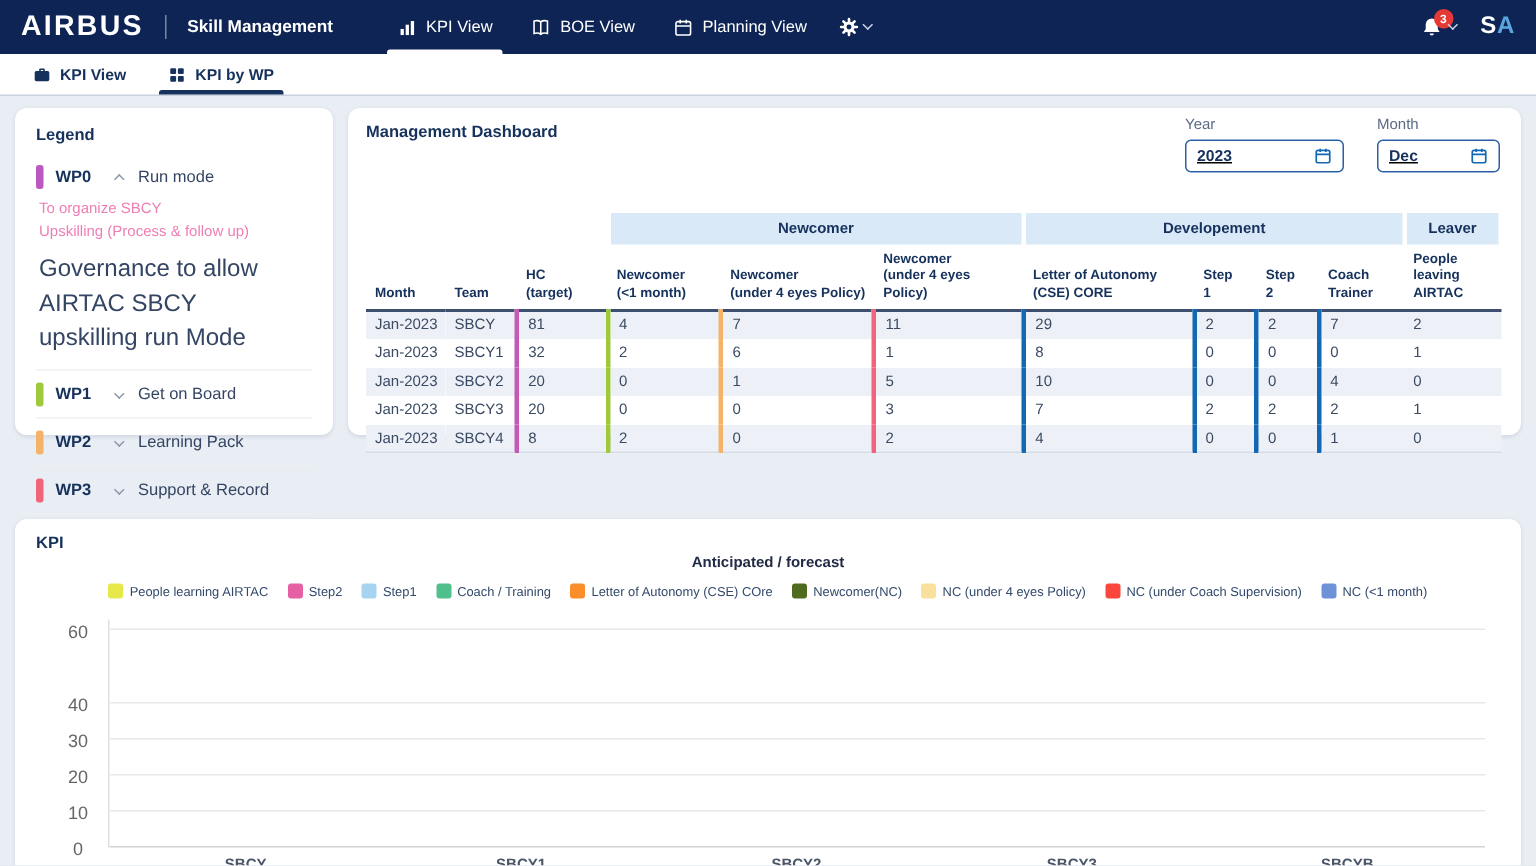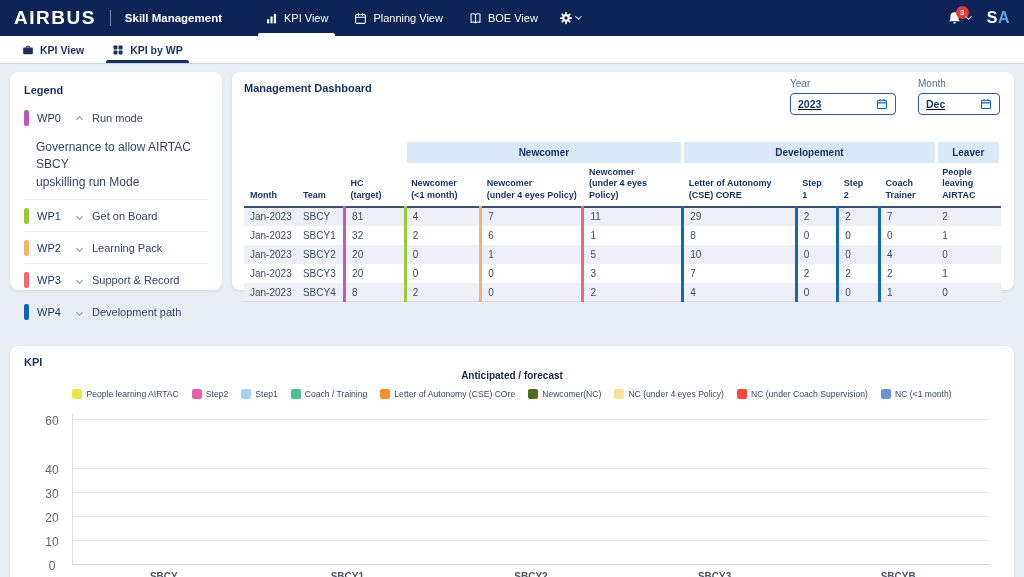--- a/index.html
+++ b/index.html
@@ -44,26 +44,26 @@
   .card { position:absolute; background:#fff; border-radius:8px; box-shadow:0 1px 3px rgba(16,30,54,.10); }
   .card-legend { left:10px; top:72px; width:212px; height:218px; padding:12px 14px; }
   .card-dash { left:232px; top:72px; width:782px; height:218px; padding:10px 12px; }
   .card-kpi  { left:10px; top:298px; width:1004px; height:270px; padding:10px 14px;margin-top:48px; }
   .card-title { font-size:11px; font-weight:bold; color:#16325c; }
 
   
   .wp-row { display:flex; align-items:center; gap:8px; padding:8px 0 7px; border-top:1px solid #eef0f4; cursor:pointer; }
   .wp-row.first { border-top:none; margin-top:6px; }
   .wp-swatch { width:5px; height:16px; border-radius:2px; flex:0 0 auto; }
-  .wp-code { font-size:11px; font-weight:normal; color:#16325c; width:30px; }
+  .wp-code { font-size:11px; font-weight:bold; color:#16325c; width:30px; }
   .wp-chev { color:#8b97a8; margin:0 2px; }
   .wp-label { font-size:11px; color:#344563; }
   .wp-detail { padding:0 0 8px 2px; }
   .wp-detail .pink { font-size:10px; color:#ee7fb4; line-height:1.45; }
-  .wp-detail .txt { font-size:12px; color:#344563; line-height:1.45; margin-top:6px;margin-left:10px; }
+  .wp-detail .txt { font-size:16px; color:#344563; line-height:1.45; margin-top:6px; }
 
   
   .filters { position:absolute; top:6px; right:14px; display:flex; gap:22px; }
   .filter label { display:block; font-size:10px; color:#5a6b85; margin-bottom:4px; }
   .filter-box { display:flex; align-items:center; border:1.5px solid #2b5fa3; border-radius:4px;
                 height:22px; padding:0 7px; gap:8px; background:#fff;text-decoration:underline; }
   .filter-box input { border:none; outline:none; font-size:10.5px; font-weight:bold; color:#16325c;
                 width:70px; font-family:"Liberation Sans",sans-serif; background:transparent; }
   .filter-box.month input { width:46px; }
   .filter-box .ic { display:flex; width:12px; height:12px; }
@@ -117,35 +117,35 @@
                 <rect x="6.7" y="5.5" width="2.7" height="8.5"></rect>
                 <rect x="10.9" y="2.5" width="2.7" height="11.5"></rect>
               </g>
             </svg>
           </span>
           <span>KPI View</span>
         </div>
         <div class="nav-tab">
           <span class="ic">
             <svg viewBox="0 0 16 16" width="100%" height="100%">
+              <path fill="none" stroke="currentColor" stroke-width="1.3" d="M8 3.2C6.6 2 4.5 2 2.5 2.5v10.2c2-.5 4.1-.5 5.5.7 1.4-1.2 3.5-1.2 5.5-.7V2.5C11.5 2 9.4 2 8 3.2v10.4"></path>
+            </svg>
+          </span>
+          <span>BOE View</span>
+        </div>
+        <div class="nav-tab">
+          <span class="ic">
+            <svg viewBox="0 0 16 16" width="100%" height="100%">
               <g fill="none" stroke="currentColor" stroke-width="1.3">
                 <rect x="2" y="3" width="12" height="11" rx="1.5"></rect>
                 <path d="M2 6.5h12M5.5 1.5v3M10.5 1.5v3"></path>
               </g>
             </svg>
           </span>
           <span>Planning View</span>
-        </div>
-        <div class="nav-tab">
-          <span class="ic">
-            <svg viewBox="0 0 16 16" width="100%" height="100%">
-              <path fill="none" stroke="currentColor" stroke-width="1.3" d="M8 3.2C6.6 2 4.5 2 2.5 2.5v10.2c2-.5 4.1-.5 5.5.7 1.4-1.2 3.5-1.2 5.5-.7V2.5C11.5 2 9.4 2 8 3.2v10.4"></path>
-            </svg>
-          </span>
-          <span>BOE View</span>
         </div>
       </div>
     <div class="gear-wrap">
       <span class="ic" id="gear-slot" style="display:flex;width:14px;height:14px;">
           <svg viewBox="0 0 16 16" width="100%" height="100%">
             <g fill="currentColor">
               <rect x="7" y="1" width="2" height="14" rx="1"></rect>
               <rect x="1" y="7" width="14" height="2" rx="1"></rect>
               <rect x="7" y="1" width="2" height="14" rx="1" transform="rotate(45 8 8)"></rect>
               <rect x="7" y="1" width="2" height="14" rx="1" transform="rotate(-45 8 8)"></rect>
@@ -202,20 +202,22 @@
   <div class="card card-legend">
     <div class="card-title">Legend</div>
     <div id="legend-items">
         <div class="wp-row first">
           <span class="wp-swatch" style="background: rgb(187, 89, 192);"></span>
           <span class="wp-code">WP0</span>
           <span class="chev wp-chev up"></span>
           <span class="wp-label">Run mode</span>
         </div>
         <div class="wp-detail">
+          <div class="pink" style="white-space: pre-line;">To organize SBCY
+Upskilling (Process &amp; follow up)</div>
           <div class="txt" style="white-space: pre-line;">Governance to allow AIRTAC SBCY
 upskilling run Mode</div>
         </div>
         <div class="wp-row">
           <span class="wp-swatch" style="background: rgb(157, 201, 59);"></span>
           <span class="wp-code">WP1</span>
           <span class="chev wp-chev"></span>
           <span class="wp-label">Get on Board</span>
         </div>
         <div class="wp-row">

